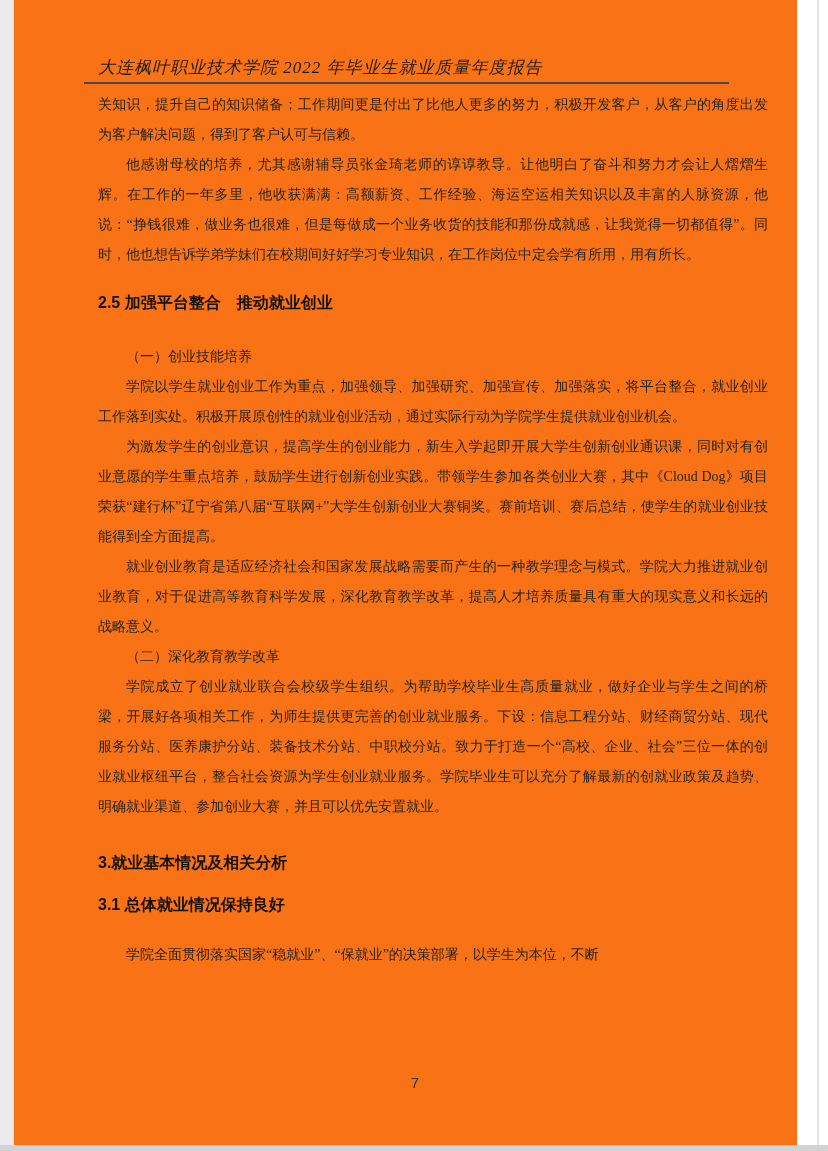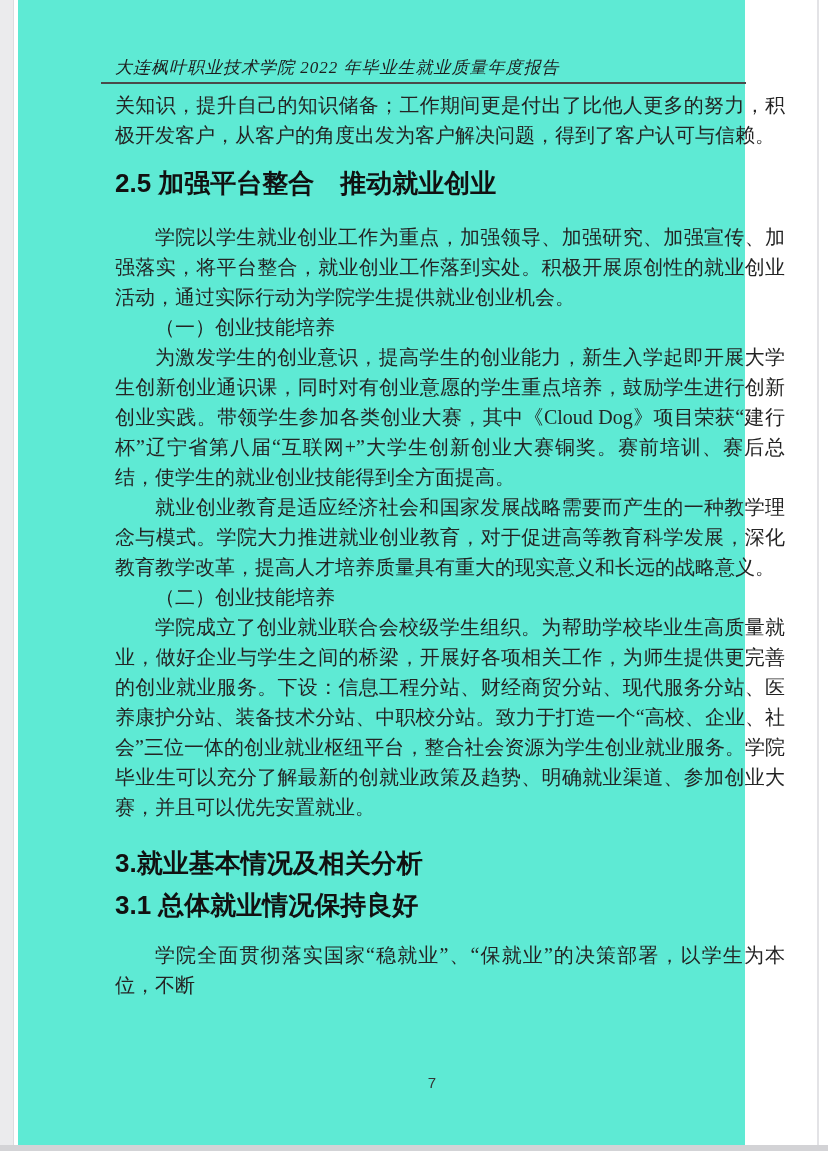--- a/index.html
+++ b/index.html
@@ -16,52 +16,52 @@
   }
   .edge-right{
     position:absolute;right:9px;top:0;width:2px;height:1146px;
     background:#e3e3e6;
   }
   .edge-bottom{
     position:absolute;left:0;bottom:0;width:828px;height:6px;
     background:#d3d3d6;
   }
   .sheet{
-    position:absolute;left:18px;top:0;width:727px;height:1145px;
-    background:#5eead4;
+    position:absolute;left:1px;top:0;width:796px;height:1145px;
+    background:#f97316;
   }
   
   .running-head{
     position:absolute;left:83px;top:56px;width:660px;
   }
   .running-head .rh-text{
     display:inline-block;
     font-family:"Liberation Serif","DejaVu Serif",serif;
     font-style:italic;
     font-size:17px;letter-spacing:1px;color:#1d1d1d;
     padding:0 0 2px 14px;
   }
   .running-head .rh-rule{
     width:645px;height:0;border-top:2px solid #4a4a4a;margin-top:1px;
   }
   
   .doc{
     position:absolute;left:97px;top:90px;width:670px;
   }
   .para{
-    font-size:20px;line-height:30px;
+    font-size:14px;line-height:30px;
     text-align:justify;
     margin:0;
     color:#242424;
   }
   .para.indent{ text-indent:2em; }
   .h-sec{
     font-family:"Liberation Sans","DejaVu Sans",sans-serif;
     font-weight:bold;
-    font-size:26px;line-height:34px;
+    font-size:16px;line-height:34px;
     color:#111111;
     margin:0;
   }
   .h-25{ margin-top:16px; margin-bottom:22px; }
   .h-3 { margin-top:24px; margin-bottom:3px; }
   .h-31{ margin-top:8px;    margin-bottom:18px; }
   
   .page-number{
     position:absolute;left:0;top:1074px;width:828px;
     text-align:center;
@@ -74,26 +74,27 @@
 
 <div class="sheet">
 
   <div class="running-head">
     <span class="rh-text">大连枫叶职业技术学院 2022 年毕业生就业质量年度报告</span>
     <div class="rh-rule"></div>
   </div>
 
   <div class="doc">
     <p class="para">关知识，提升自己的知识储备；工作期间更是付出了比他人更多的努力，积极开发客户，从客户的角度出发为客户解决问题，得到了客户认可与信赖。</p>
+    <p class="para indent">他感谢母校的培养，尤其感谢辅导员张金琦老师的谆谆教导。让他明白了奋斗和努力才会让人熠熠生辉。在工作的一年多里，他收获满满：高额薪资、工作经验、海运空运相关知识以及丰富的人脉资源，他说：“挣钱很难，做业务也很难，但是每做成一个业务收货的技能和那份成就感，让我觉得一切都值得”。同时，他也想告诉学弟学妹们在校期间好好学习专业知识，在工作岗位中定会学有所用，用有所长。</p>
     <p class="h-sec h-25">2.5 加强平台整合　推动就业创业</p>
+    <p class="para indent">（一）创业技能培养</p>
     <p class="para indent">学院以学生就业创业工作为重点，加强领导、加强研究、加强宣传、加强落实，将平台整合，就业创业工作落到实处。积极开展原创性的就业创业活动，通过实际行动为学院学生提供就业创业机会。</p>
-    <p class="para indent">（一）创业技能培养</p>
     <p class="para indent">为激发学生的创业意识，提高学生的创业能力，新生入学起即开展大学生创新创业通识课，同时对有创业意愿的学生重点培养，鼓励学生进行创新创业实践。带领学生参加各类创业大赛，其中《Cloud Dog》项目荣获“建行杯”辽宁省第八届“互联网+”大学生创新创业大赛铜奖。赛前培训、赛后总结，使学生的就业创业技能得到全方面提高。</p>
     <p class="para indent">就业创业教育是适应经济社会和国家发展战略需要而产生的一种教学理念与模式。学院大力推进就业创业教育，对于促进高等教育科学发展，深化教育教学改革，提高人才培养质量具有重大的现实意义和长远的战略意义。</p>
-    <p class="para indent">（二）创业技能培养</p>
+    <p class="para indent">（二）深化教育教学改革</p>
     <p class="para indent">学院成立了创业就业联合会校级学生组织。为帮助学校毕业生高质量就业，做好企业与学生之间的桥梁，开展好各项相关工作，为师生提供更完善的创业就业服务。下设：信息工程分站、财经商贸分站、现代服务分站、医养康护分站、装备技术分站、中职校分站。致力于打造一个“高校、企业、社会”三位一体的创业就业枢纽平台，整合社会资源为学生创业就业服务。学院毕业生可以充分了解最新的创就业政策及趋势、明确就业渠道、参加创业大赛，并且可以优先安置就业。</p>
     <p class="h-sec h-3">3.就业基本情况及相关分析</p>
     <p class="h-sec h-31">3.1 总体就业情况保持良好</p>
     <p class="para indent">学院全面贯彻落实国家“稳就业”、“保就业”的决策部署，以学生为本位，不断</p>
   </div>
 
   <div class="page-number">7</div>
 </div>
 
 <div class="edge-left"></div>

